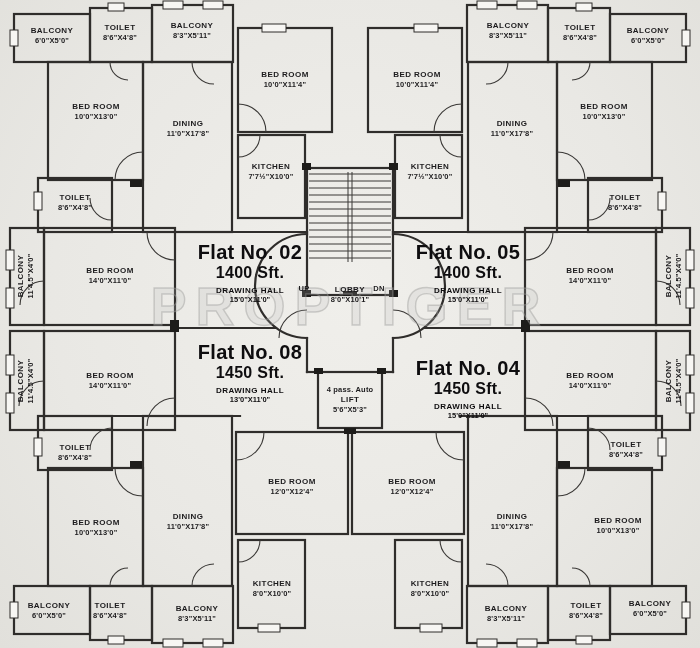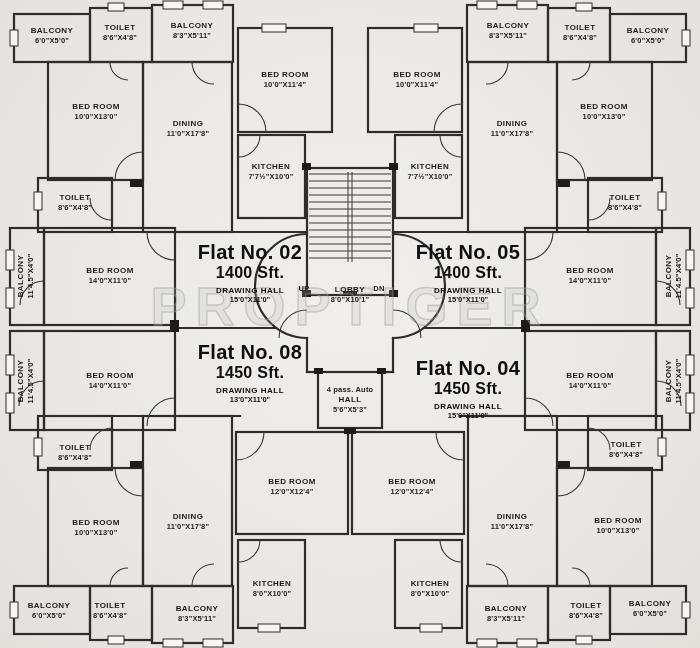--- a/index.html
+++ b/index.html
@@ -350,21 +350,21 @@
   </div>
 
   <div class="core-label" style="left:304px;top:288px">UP</div>
   <div class="core-label" style="left:379px;top:288px">DN</div>
   <div class="room-label" style="left:350px;top:295px">
     <span class="rn">LOBBY</span>
     <span class="rd">8'0"X10'1"</span>
   </div>
   <div class="room-label" style="left:350px;top:400px">
     <span class="rd">4 pass. Auto</span>
-    <span class="rn">HALL</span>
+    <span class="rn">LIFT</span>
     <span class="rd">5'6"X5'3"</span>
   </div>
 
   <div class="room-label" style="left:75px;top:453px">
     <span class="rn">TOILET</span>
     <span class="rd">8'6"X4'8"</span>
   </div>
   <div class="room-label" style="left:96px;top:528px">
     <span class="rn">BED ROOM</span>
     <span class="rd">10'0"X13'0"</span>

